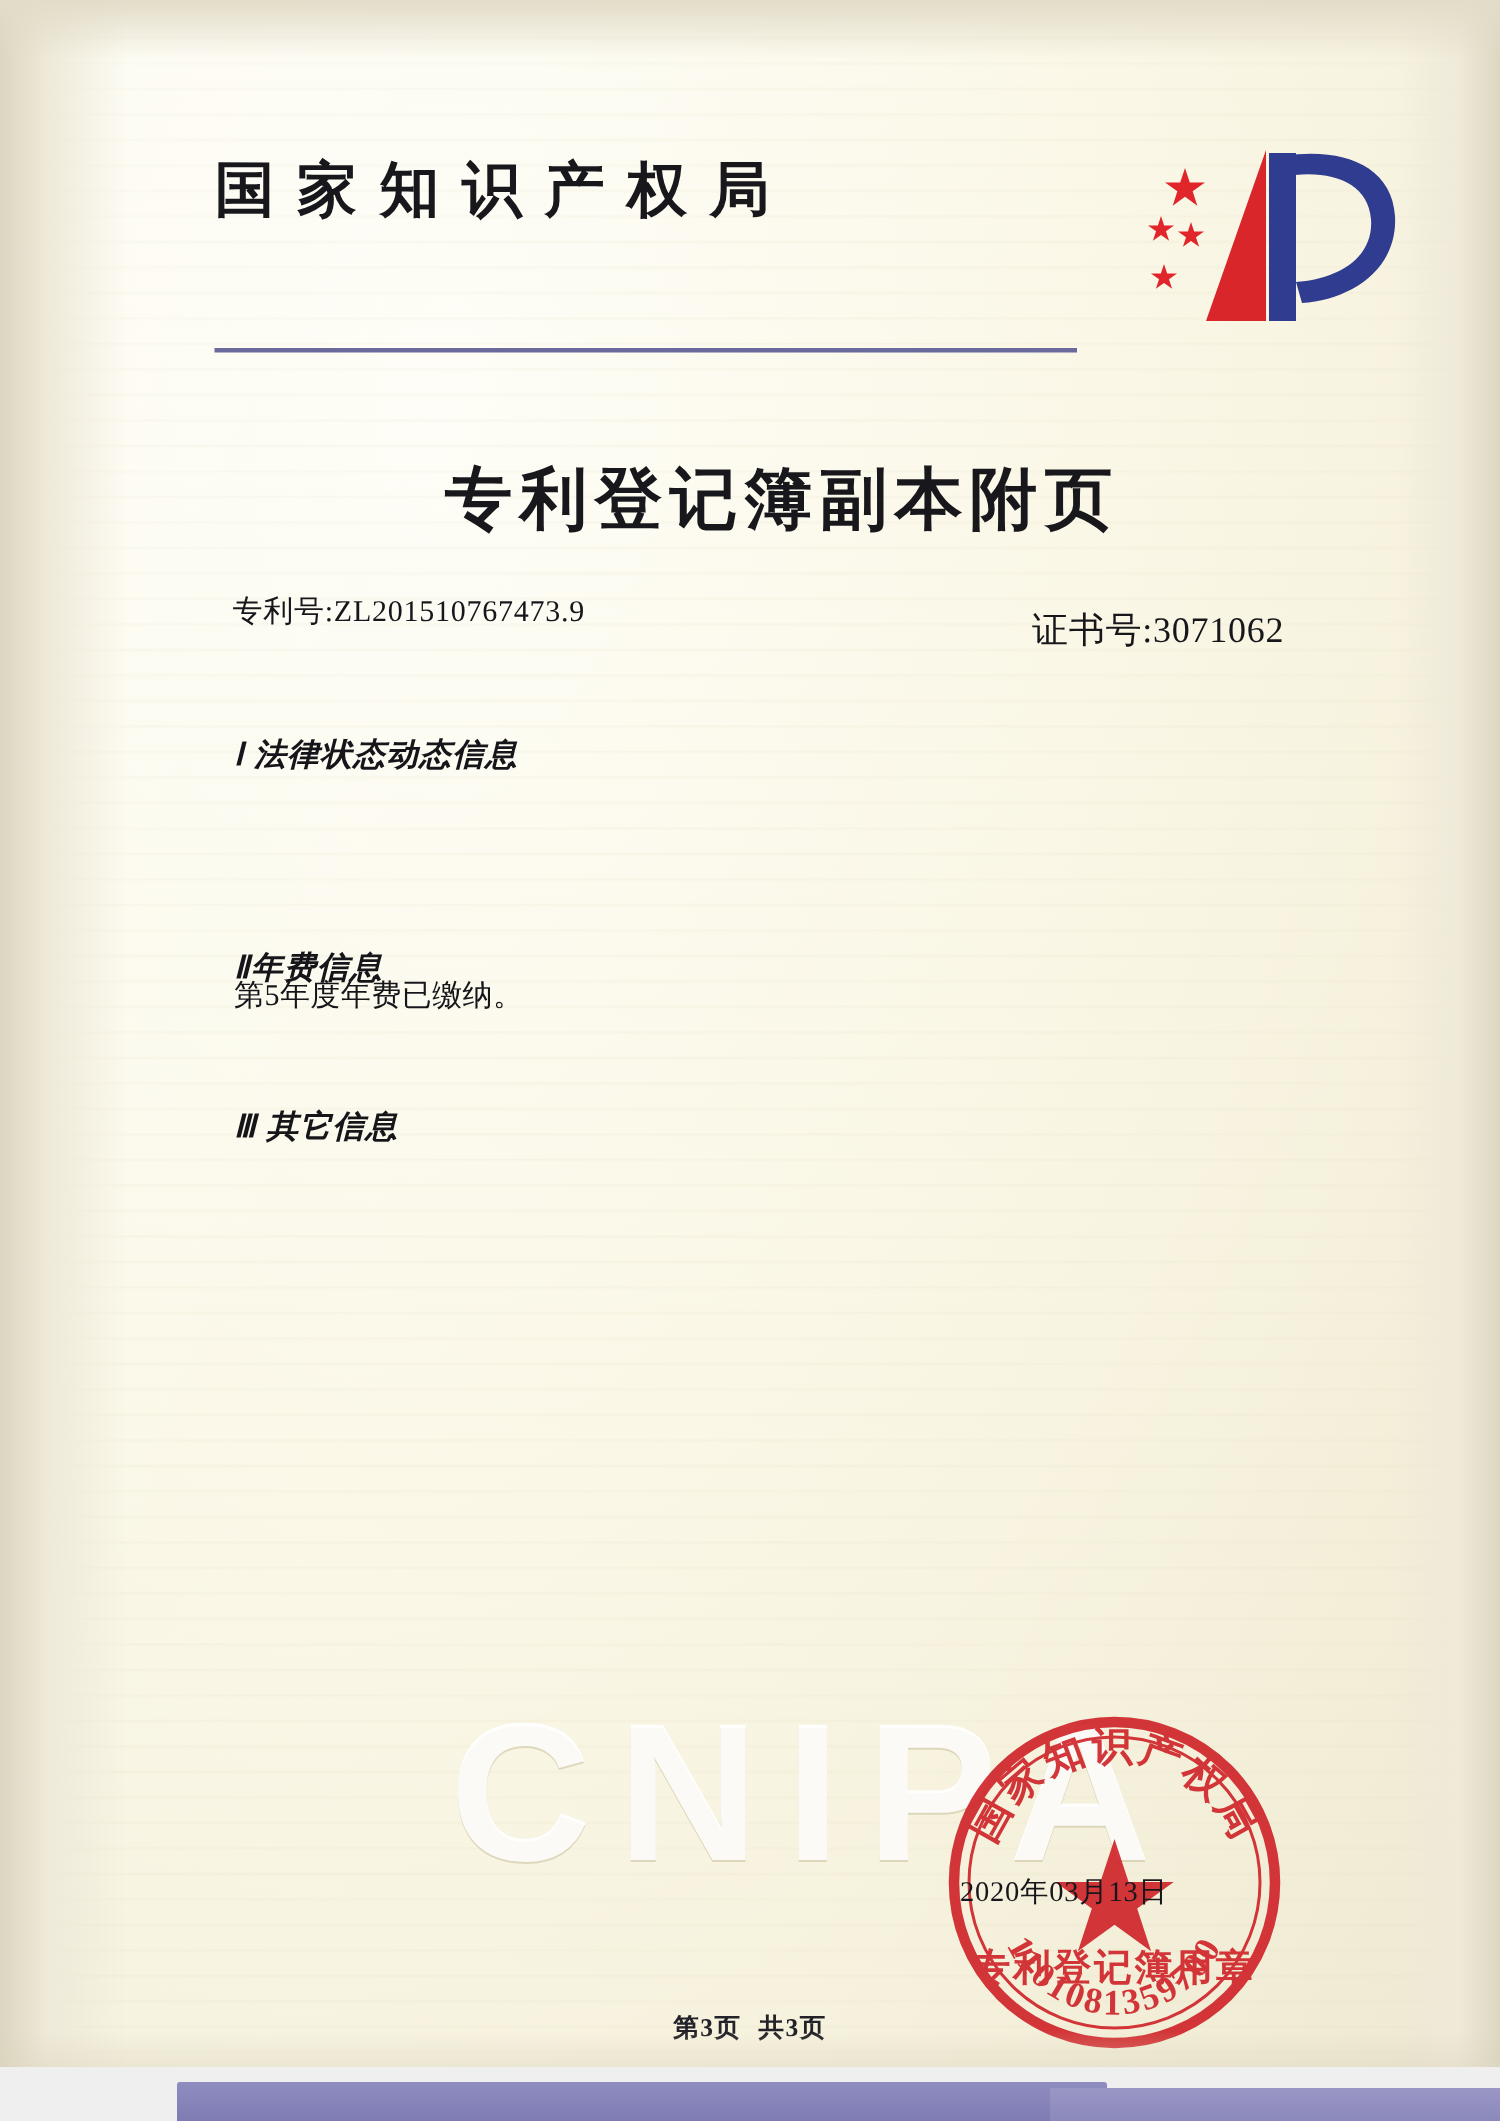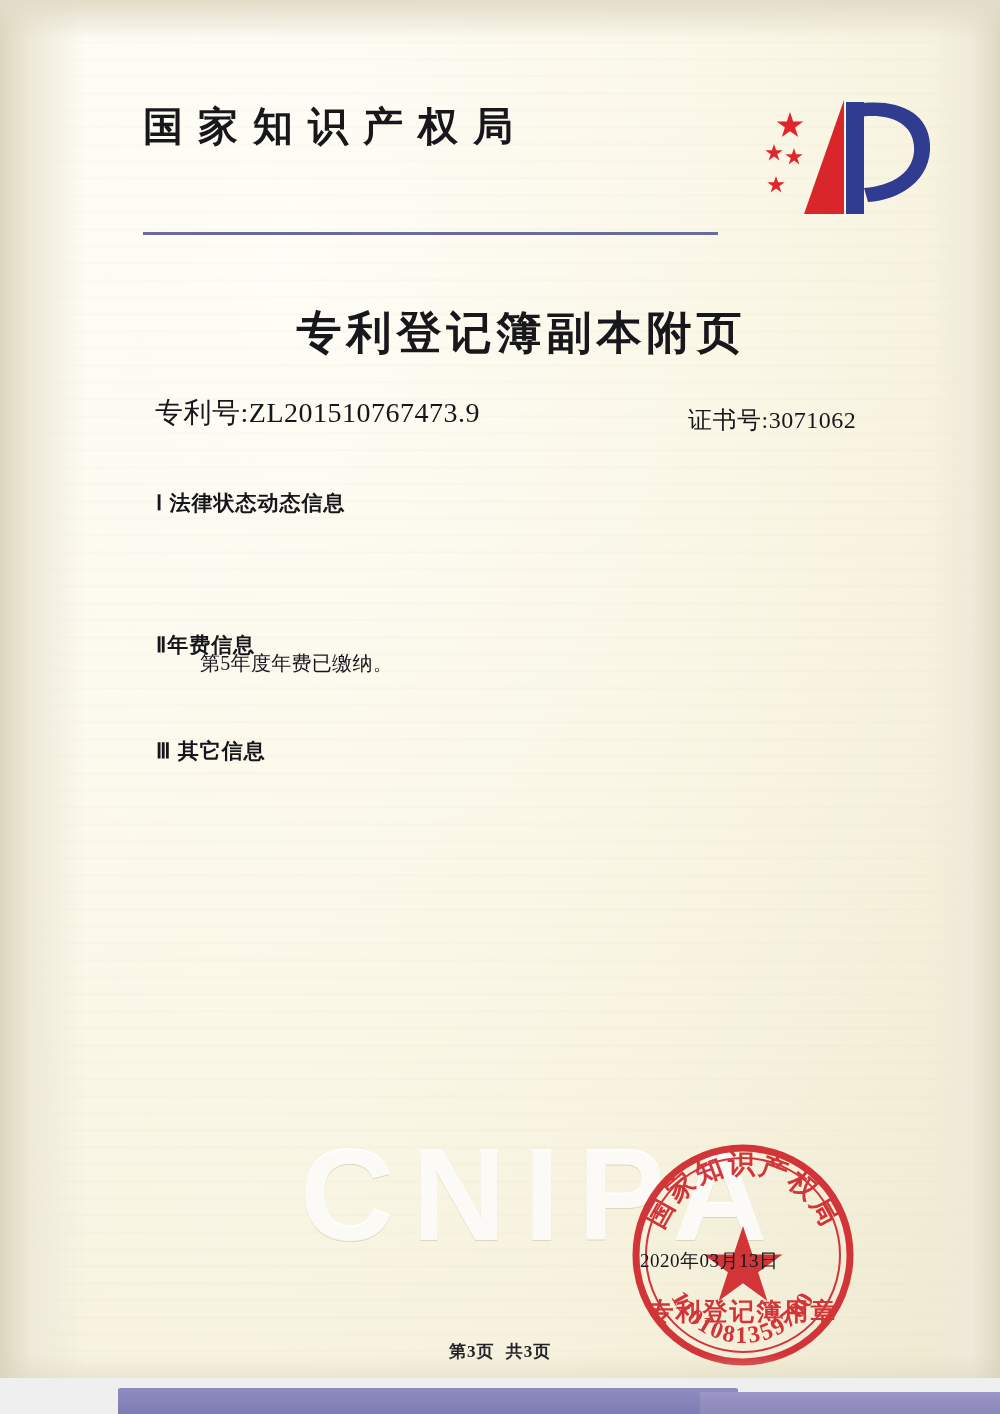--- a/index.html
+++ b/index.html
@@ -143,21 +143,21 @@
     letter-spacing: 5px;
     color: #17171c;
     padding-left: 43px;
   }
 
   
   #patent-no {
     position: absolute;
     left: 155px;
     top: 394px;
-    font-size: 28px;
+    font-size: 20px;
     color: #16161b;
     letter-spacing: 0.5px;
     white-space: nowrap;
   }
   #cert-no {
     position: absolute;
     left: 688px;
     top: 404px;
     font-size: 24px;
     color: #16161b;
@@ -166,31 +166,32 @@
   }
 
   
   .section-heading {
     position: absolute;
     font-size: 21px;
     font-weight: bold;
     color: #15151a;
     letter-spacing: 1px;
     white-space: nowrap;
+    font-style: italic;
   }
   .section-body {
     position: absolute;
     font-size: 20px;
     color: #15151a;
     letter-spacing: 0.3px;
     white-space: nowrap;
   }
   #sec1-heading { left: 156px; top: 489px; }
   #sec2-heading { left: 156px; top: 619px; margin-top: 12px; }
-  #sec2-body    { left: 156px; top: 650px; margin-left: 44px; }
+  #sec2-body    { left: 156px; top: 650px; }
   #sec3-heading { left: 156px; top: 737px; }
 
   
   #watermark {
     position: absolute;
     left: 300px;
     top: 1120px;
     font-family: "Liberation Sans", sans-serif;
     font-size: 130px;
     font-weight: bold;

